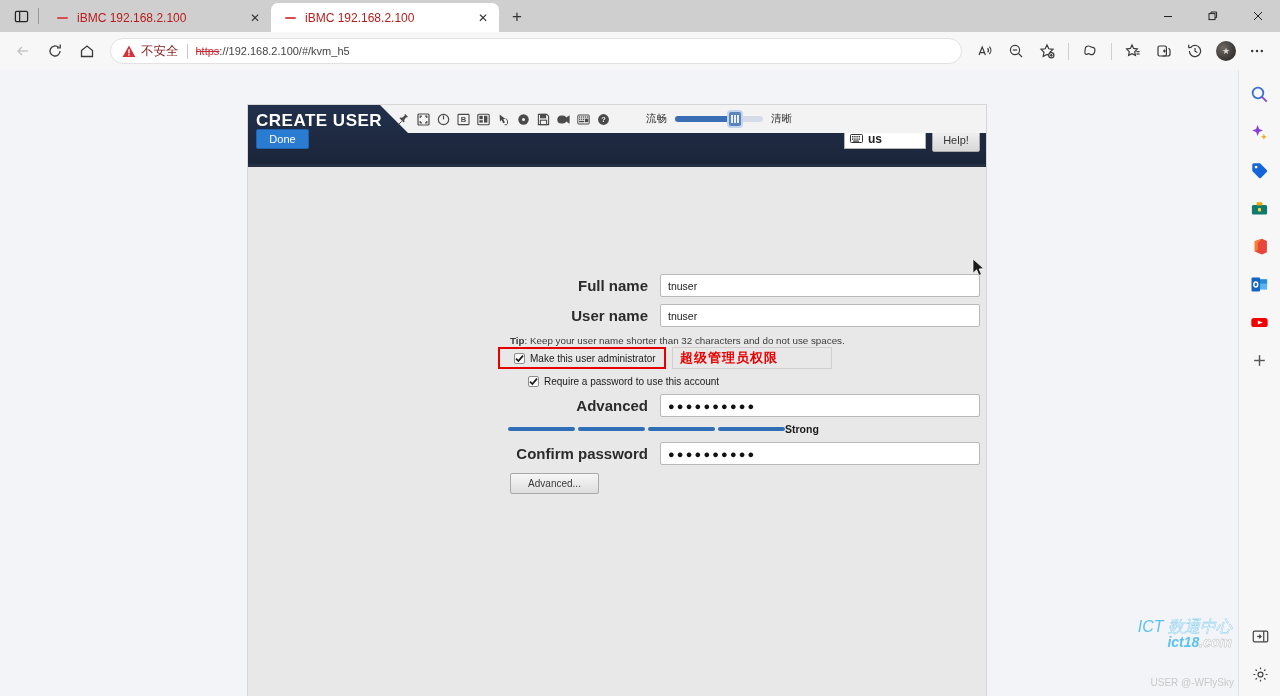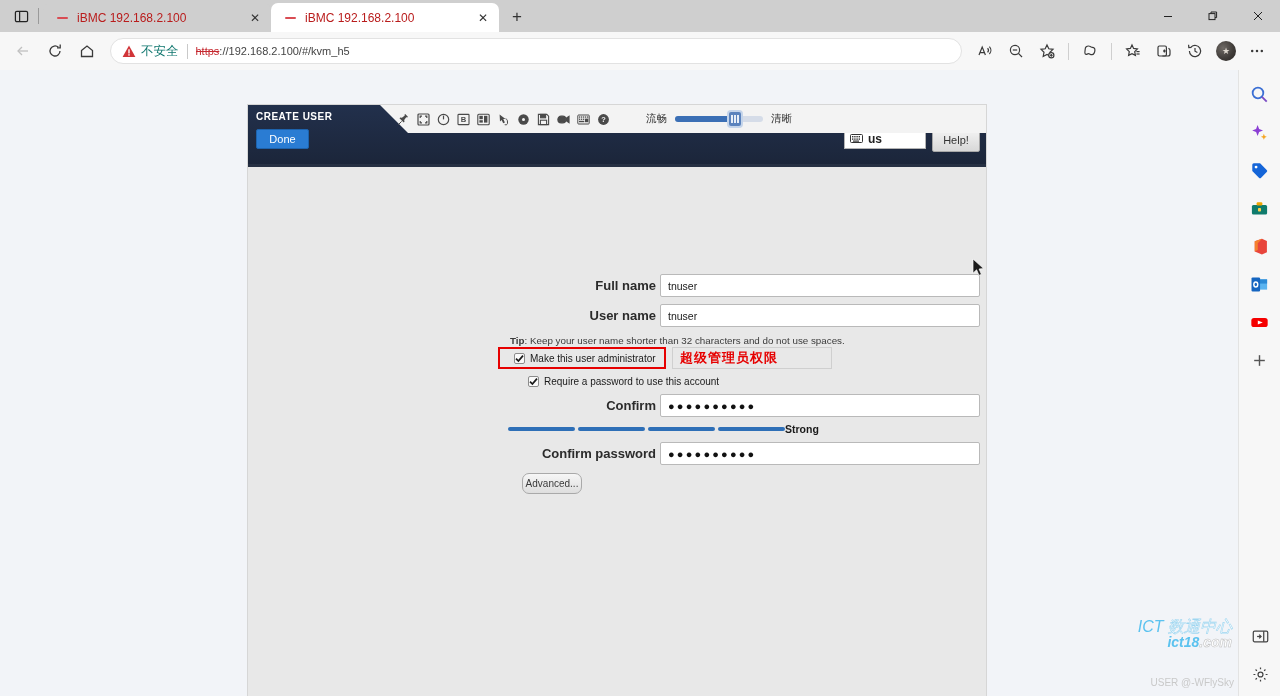--- a/index.html
+++ b/index.html
@@ -71,21 +71,21 @@
   .tb-icon.disabled { color: #c0c0c0; }
   .tb-icon svg { width: 16px; height: 16px; }
 
   .omnibox {
     flex: 1; height: 26px; background: #ffffff; border-radius: 13px;
     display: flex; align-items: center; padding: 0 6px 0 11px;
     margin: 0 6px; border: 1px solid #e2e2e2; position: relative; min-width: 0;
   }
   .warn-tri { width: 14px; height: 13px; flex: 0 0 14px; }
   .not-secure {
-    font-size: 12.5px; color: #0f766e; margin-left: 5px; white-space: nowrap;
+    font-size: 12.5px; color: #7f1d1d; margin-left: 5px; white-space: nowrap;
   }
   .omni-sep { width: 1px; height: 15px; background: #c9c9c9; margin: 0 8px; }
   .url { font-size: 11px; color: #222; white-space: nowrap; overflow: hidden; }
   .url .scheme { color: #c5282f; text-decoration: line-through; }
   .url .rest { color: #444; }
 
   .tb-right { display: flex; align-items: center; gap: 1px; }
   .tb-right .sep { width: 1px; height: 17px; background: #cfcfcf; margin: 0 5px; }
   .avatar-btn {
     width: 30px; height: 30px; display: flex; align-items: center; justify-content: center;
@@ -149,21 +149,21 @@
   .cos-help {
     position: absolute; right: 6px; top: 23px;
     width: 48px; height: 24px;
     background: linear-gradient(180deg,#f4f4f4,#d8d8d8);
     border: 1px solid #a8a8a8; border-radius: 2px;
     display: flex; align-items: center; justify-content: center;
     font-size: 11px; color: #333;
   }
   .cos-create-user {
     position: absolute; left: 8px; top: 6px;
-    font-size: 10px; font-weight: bold; color: #ffffff; letter-spacing: 0.5px;
+    font-size: 17px; font-weight: bold; color: #ffffff; letter-spacing: 0.5px;
   }
   .cos-done {
     position: absolute; left: 8px; top: 24px;
     width: 53px; height: 20px; background: #2a7cd3;
     border: 1px solid #1d63ad; border-radius: 2px;
     display: flex; align-items: center; justify-content: center;
     font-size: 11px; color: #fff;
   }
 
   
@@ -210,22 +210,22 @@
 
   
   .cos-body {
     position: absolute; left: 0; top: 62px; width: 738px; height: 562px;
     background: #e8e8e8;
   }
   .form-row {
     position: absolute; display: flex; align-items: center;
   }
   .form-label {
-    width: 150px; text-align: right; padding-right: 4px;
-    font-size: 13px; color: #2b2b2b; font-weight: bold;
+    width: 150px; text-align: right; padding-right: 12px;
+    font-size: 15px; color: #2b2b2b; font-weight: bold;
   }
   .form-input {
     width: 320px; height: 23px; background: #fff;
     border: 1px solid #b9b9b9; border-radius: 2px;
     display: flex; align-items: center; padding-left: 7px;
     font-size: 10.5px; color: #1a1a1a;
   }
   .dots { letter-spacing: 2.2px; font-size: 11px; color: #111; }
 
   .tip-row {
@@ -256,24 +256,24 @@
 
   .pw-strength {
     position: absolute; left: 260px; top: 256px;
     display: flex; align-items: center; 
   }
   .pw-seg-wrap { display: flex; gap: 3px; }
   .pw-seg { width: 67px; height: 4px; background: #2e6fb7; border-radius: 2px; }
   .pw-strong-label { font-size: 10.5px; color: #1a1a1a; font-weight: bold; }
 
   .adv-btn {
-    position: absolute; left: 274px; top: 306px;
-    width: 60px; height: 21px;
+    position: absolute; left: 262px; top: 306px;
+    width: 89px; height: 21px;
     background: linear-gradient(180deg,#f6f6f6,#dedede);
-    border: 1px solid #a9a9a9; border-radius: 7px;
+    border: 1px solid #a9a9a9; border-radius: 2px;
     display: flex; align-items: center; justify-content: center;
     font-size: 10px; color: #3a3a3a;
   }
 
   
   .cursor { position: absolute; left: 972px; top: 188px; width: 14px; height: 20px; }
 
   
   .watermark {
     position: absolute; right: 48px; bottom: 46px; text-align: right;
@@ -597,21 +597,21 @@
               </svg>
           </span>
           <span class="chk-label">Require a password to use this account</span>
         </div>
 
         <div class="redbox" style="left:250px; top:180px; width:168px; height:22px;"></div>
         <div class="red-annot" style="left:432px; top:182px;">超级管理员权限</div>
         <div style="position:absolute; left:424px; top:180px; width:160px; height:22px; border:1px solid #cfcfcf;"></div>
 
         <div class="form-row" style="left:262px; top:227px;">
-          <span class="form-label">Confirm</span>
+          <span class="form-label">Advanced</span>
           <span class="form-input">
               <span class="dots">●●●●●●●●●●</span>
             </span>
         </div>
 
         <div class="pw-strength">
           <span class="pw-seg-wrap">
             <span class="pw-seg"></span>
             <span class="pw-seg"></span>
             <span class="pw-seg"></span>

